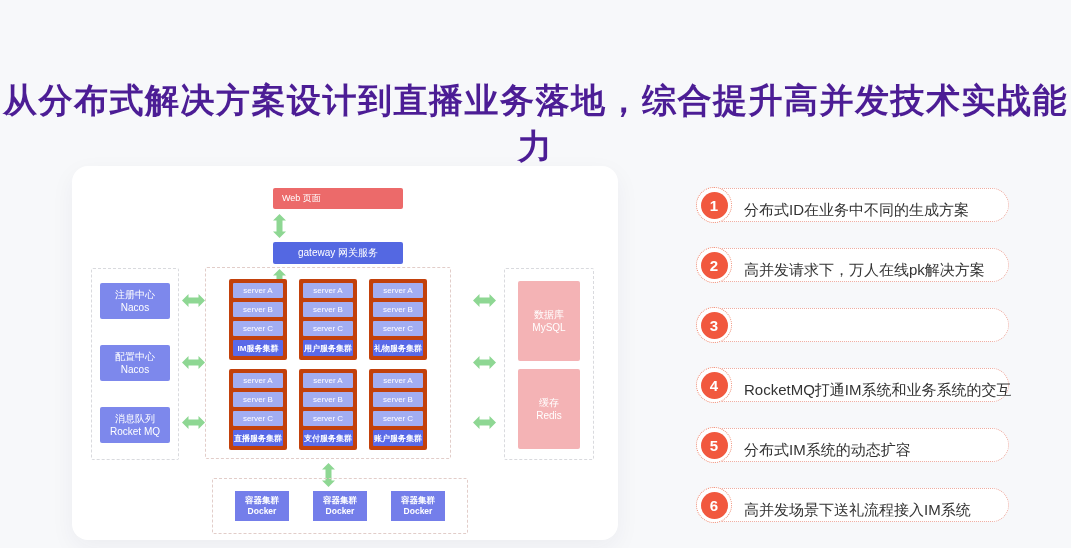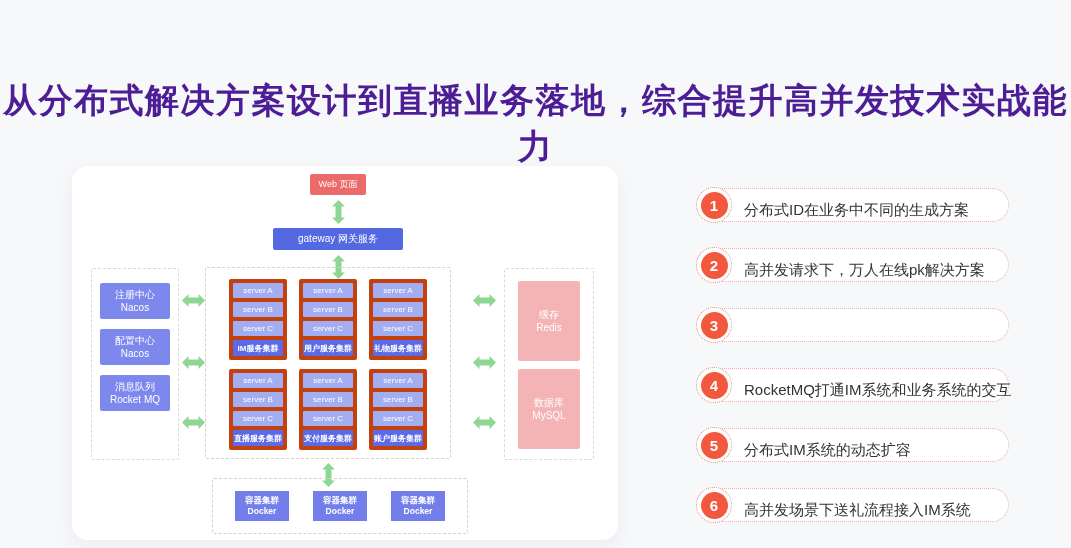--- a/index.html
+++ b/index.html
@@ -21,40 +21,40 @@
   }
 
   
   .card {
     position:absolute; left:72px; top:166px; width:546px; height:374px;
     background:#ffffff; border-radius:16px;
     box-shadow:0 8px 24px rgba(30,40,80,.05);
   }
 
   .top-stack {
-    position:absolute; left:266px; top:8px; transform:translateX(-50%);
-    display:flex; flex-direction:column; align-items:center;
+    position:absolute; left:266px; top:22px; transform:translateX(-50%);
+    display:flex; flex-direction:column; 
   }
   .web-badge {
     background:#ec6a6a; color:#fff; font-size:9px;
     padding:4px 9px; border-radius:2px; white-space:nowrap;
   }
   .arrow-v { display:block; margin:5px 0 4px; }
   .gateway {
     width:130px; height:22px; background:#5468e2; color:#fff;
     font-size:10px; display:flex; align-items:center; justify-content:center;
     border-radius:2px; white-space:nowrap;
   }
 
   .dashed { position:absolute; border:1.5px dashed #d9dade; border-radius:2px; }
   .dashed.pinkish { border-color:#e2cdc9; }
 
   .infra-panel { left:19px; top:102px; width:88px; height:192px;
     display:flex; flex-direction:column; align-items:center;
-    padding-top:14px; gap:10px; }
+    padding-top:14px; gap:26px; }
   .infra-box {
     width:70px; height:36px; background:#7d88ec; border-radius:2px;
     color:#fff; font-size:10px; line-height:1.3; text-align:center;
     display:flex; flex-direction:column; justify-content:center;
   }
 
   .cluster-panel { left:133px; top:101px; width:246px; height:192px; padding-top:11px; }
   .cluster-row { display:flex; justify-content:center; gap:12px; margin-bottom:9px; }
   .cluster {
     width:58px; height:81px; background:#c2410c; border-radius:2px;
@@ -204,26 +204,26 @@
     </svg>
   <svg class="h-arrow rcol" style="top:190px" width="23" height="13" viewBox="0 0 23 13">
       <path d="M0,6.5 L6.5,0 L6.5,3.5 L16.5,3.5 L16.5,0 L23,6.5 L16.5,13 L16.5,9.5 L6.5,9.5 L6.5,13 Z" fill="#8ed793"></path>
     </svg>
   <svg class="h-arrow rcol" style="top:250px" width="23" height="13" viewBox="0 0 23 13">
       <path d="M0,6.5 L6.5,0 L6.5,3.5 L16.5,3.5 L16.5,0 L23,6.5 L16.5,13 L16.5,9.5 L6.5,9.5 L6.5,13 Z" fill="#8ed793"></path>
     </svg>
 
   <div class="dashed storage-panel">
     <div class="storage-box">
+      <span>数据库</span>
+      <span>MySQL</span>
+    </div>
+    <div class="storage-box">
       <span>缓存</span>
       <span>Redis</span>
-    </div>
-    <div class="storage-box">
-      <span>数据库</span>
-      <span>MySQL</span>
     </div>
   </div>
 
   <svg class="arrow-down-bottom" width="13" height="24" viewBox="0 0 13 24">
       <path d="M6.5,0 L13,6.5 L9.5,6.5 L9.5,17.5 L13,17.5 L6.5,24 L0,17.5 L3.5,17.5 L3.5,6.5 L0,6.5 Z" fill="#8ed793"></path>
     </svg>
 
   <div class="dashed pinkish docker-panel">
     <div class="docker-box">
       <span>容器集群</span>

